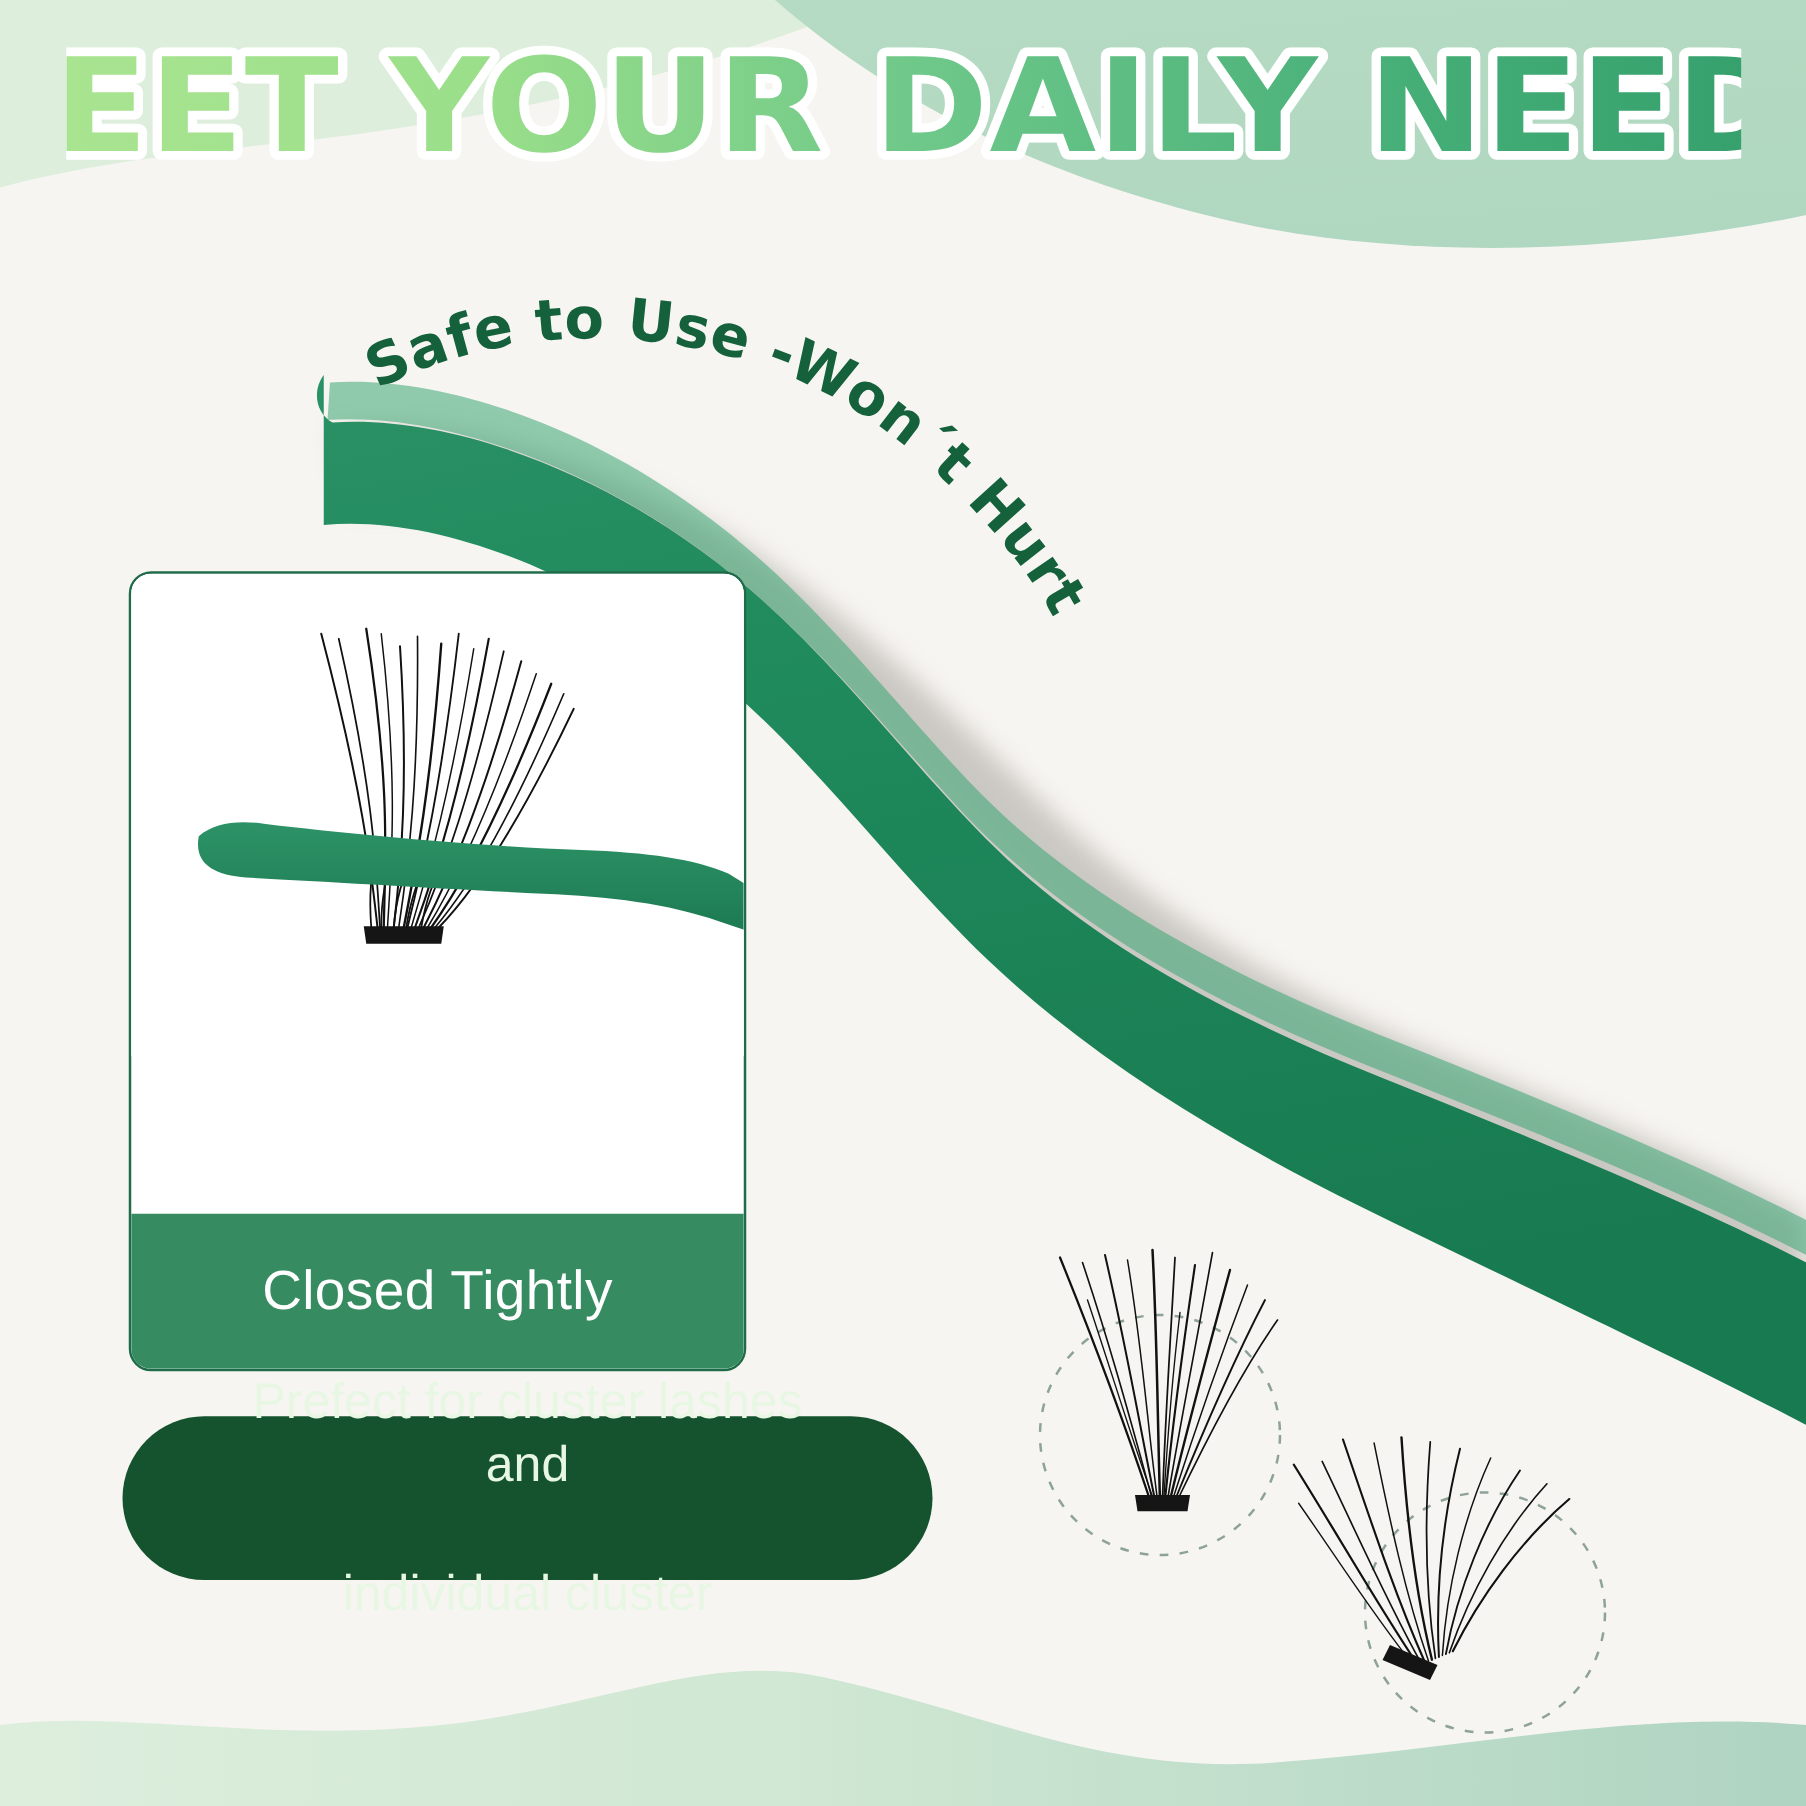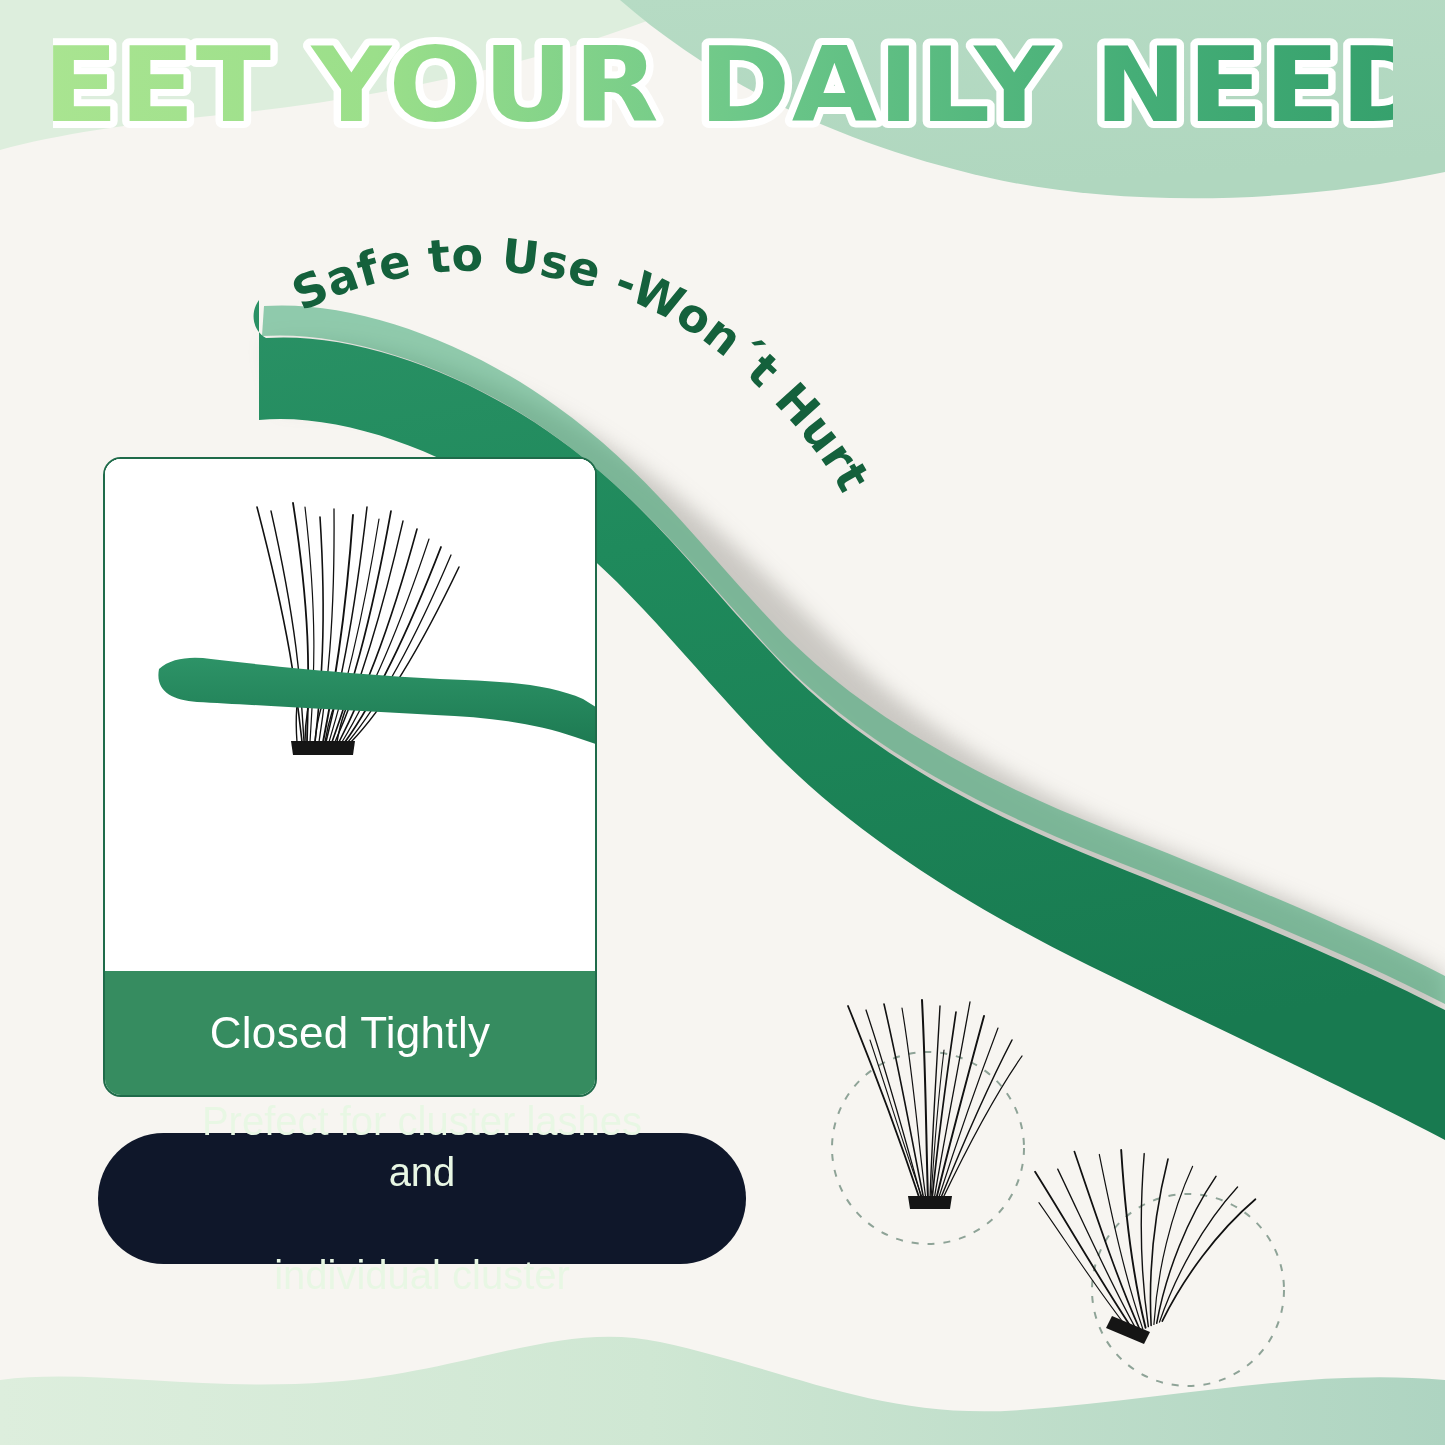--- a/index.html
+++ b/index.html
@@ -101,21 +101,21 @@
     letter-spacing: 0.3px;
   }
 
   
   .pill-badge {
     position: absolute;
     left: 98px;
     top: 1133px;
     width: 648px;
     height: 131px;
-    background: #0f172a;
+    background: #14532d;
     border-radius: 66px;
     display: flex;
     align-items: center;
     justify-content: center;
     text-align: center;
   }
   .pill-badge span {
     color: #e8f7e4;
     font-size: 40px;
     line-height: 1.28;

